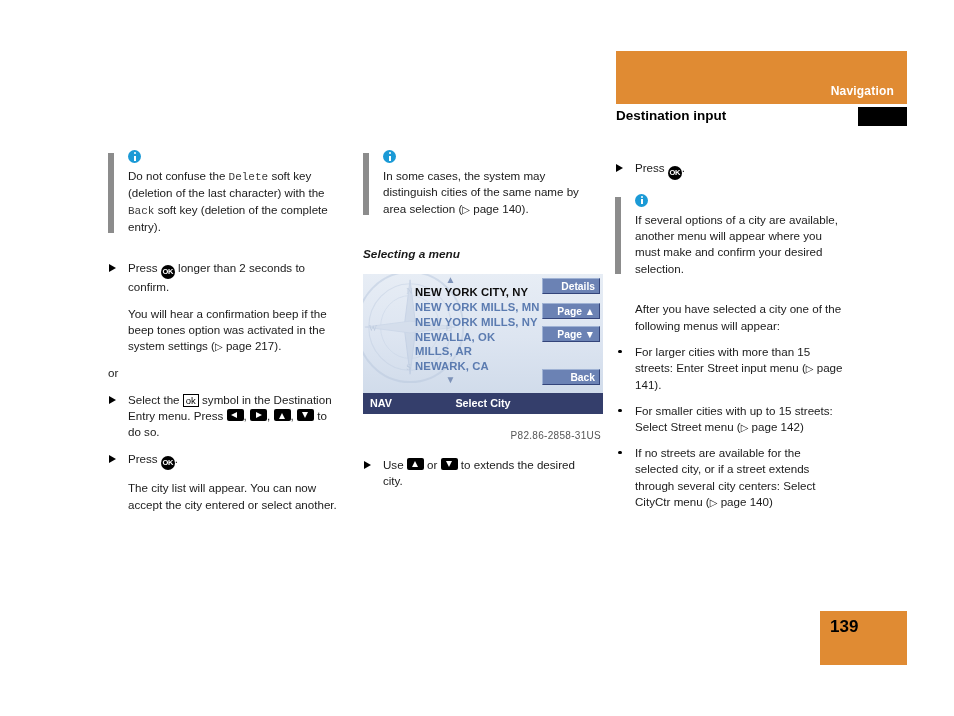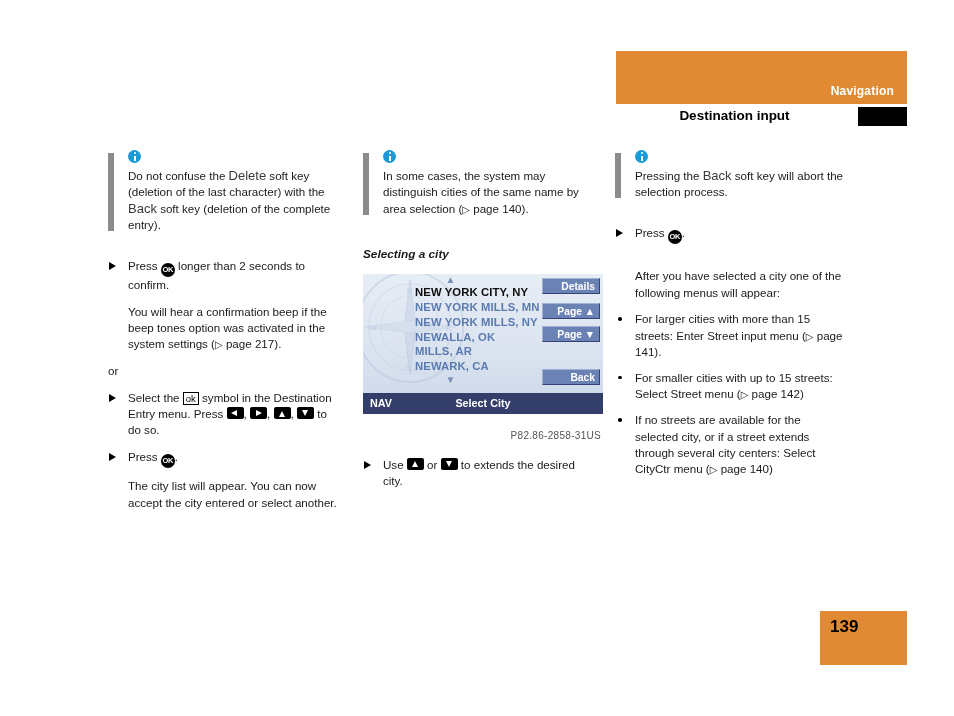--- a/index.html
+++ b/index.html
@@ -36,21 +36,21 @@
   }
   #header-subtitle {
     position: absolute;
     left: 616px;
     top: 107px;
     width: 291px;
     height: 20px;
     font-size: 13.5px;
     font-weight: bold;
     color: #000000;
-    text-align: center;
+    text-align: left;
     padding-right: 54px;
     box-sizing: border-box;
     line-height: 18px;
   }
   #header-black-tab {
     position: absolute;
     left: 858px;
     top: 107px;
     width: 49px;
     height: 19px;
@@ -153,22 +153,22 @@
   }
   .plain {
     padding-left: 0;
     margin-bottom: 4px;
   }
   .gap { height: 10px; }
   .gap-sm { height: 6px; }
 
   
   .mono {
-    font-family: Liberation Sans, sans-serif;
-    font-size: 13px;
+    font-family: Liberation Mono, monospace;
+    font-size: 11px;
     color: #3a3a3a;
   }
   .ok-round {
     display: inline-block;
     width: 14px;
     height: 14px;
     border-radius: 50%;
     background: #000000;
     color: #ffffff;
     font-size: 7.5px;
@@ -432,21 +432,21 @@
 <div class="column" id="col-2">
 
   <div class="note">
     <span class="note-bar"></span>
     <span class="info-icon"></span>
     <span class="note-text"><span>In some cases, the system may distinguish cities of the same name by area selection (</span><span class="ptr">▷</span><span> page 140).</span></span>
   </div>
 
   <div class="gap"></div>
 
-  <div class="sub-heading">Selecting a city</div>
+  <div class="sub-heading">Selecting a menu</div>
 
   <div id="nav-figure">
     <div id="nav-screen">
       <div id="nav-screen-bg"></div>
 
       <svg id="compass-watermark" viewBox="0 0 120 124">
         <ellipse cx="56" cy="60" rx="54" ry="56" fill="none" stroke="#b9c8de" stroke-width="2"></ellipse>
         <ellipse cx="56" cy="60" rx="42" ry="44" fill="none" stroke="#c2cfe2" stroke-width="1.2"></ellipse>
         <ellipse cx="56" cy="60" rx="30" ry="32" fill="none" stroke="#c6d2e4" stroke-width="1"></ellipse>
         <polygon points="56,12 62,60 56,108 50,60" fill="#c3d0e3" stroke="#aebfd8" stroke-width="1"></polygon>
@@ -486,35 +486,35 @@
   <div class="gap-sm"></div>
 
   <div class="step">
     <span class="step-marker"></span>
     <span>Use </span><span class="key up"></span><span> or </span><span class="key down"></span><span> to extends the desired city.</span>
   </div>
 </div>
 
 <div class="column" id="col-3">
 
+
+  <div class="gap"></div>
+
+  <div class="step">
+    <span class="step-marker"></span>
+    <span>Press </span><span class="ok-round">OK</span><span>.</span>
+  </div>
+
+  <div class="gap"></div>
+
   <div class="note">
     <span class="note-bar"></span>
     <span class="info-icon"></span>
-    <span class="note-text"><span>Pressing the </span><span class="mono">Back</span><span> soft key will abort the selection process.</span></span>
-  </div>
-
-  <div class="gap"></div>
-
-  <div class="step">
-    <span class="step-marker"></span>
-    <span>Press </span><span class="ok-round">OK</span><span>.</span>
-  </div>
-
-  <div class="gap"></div>
-
+    <span class="note-text">If several options of a city are available, another menu will appear where you must make and confirm your desired selection.</span>
+  </div>
 
   <div class="gap"></div>
 
   <div class="para">After you have selected a city one of the following menus will appear:</div>
 
   <div class="gap-sm"></div>
 
   <div class="bullet">
     <span class="bullet-dot"></span>
     <span>For larger cities with more than 15 streets: Enter Street input menu (</span><span class="ptr">▷</span><span> page 141).</span>

